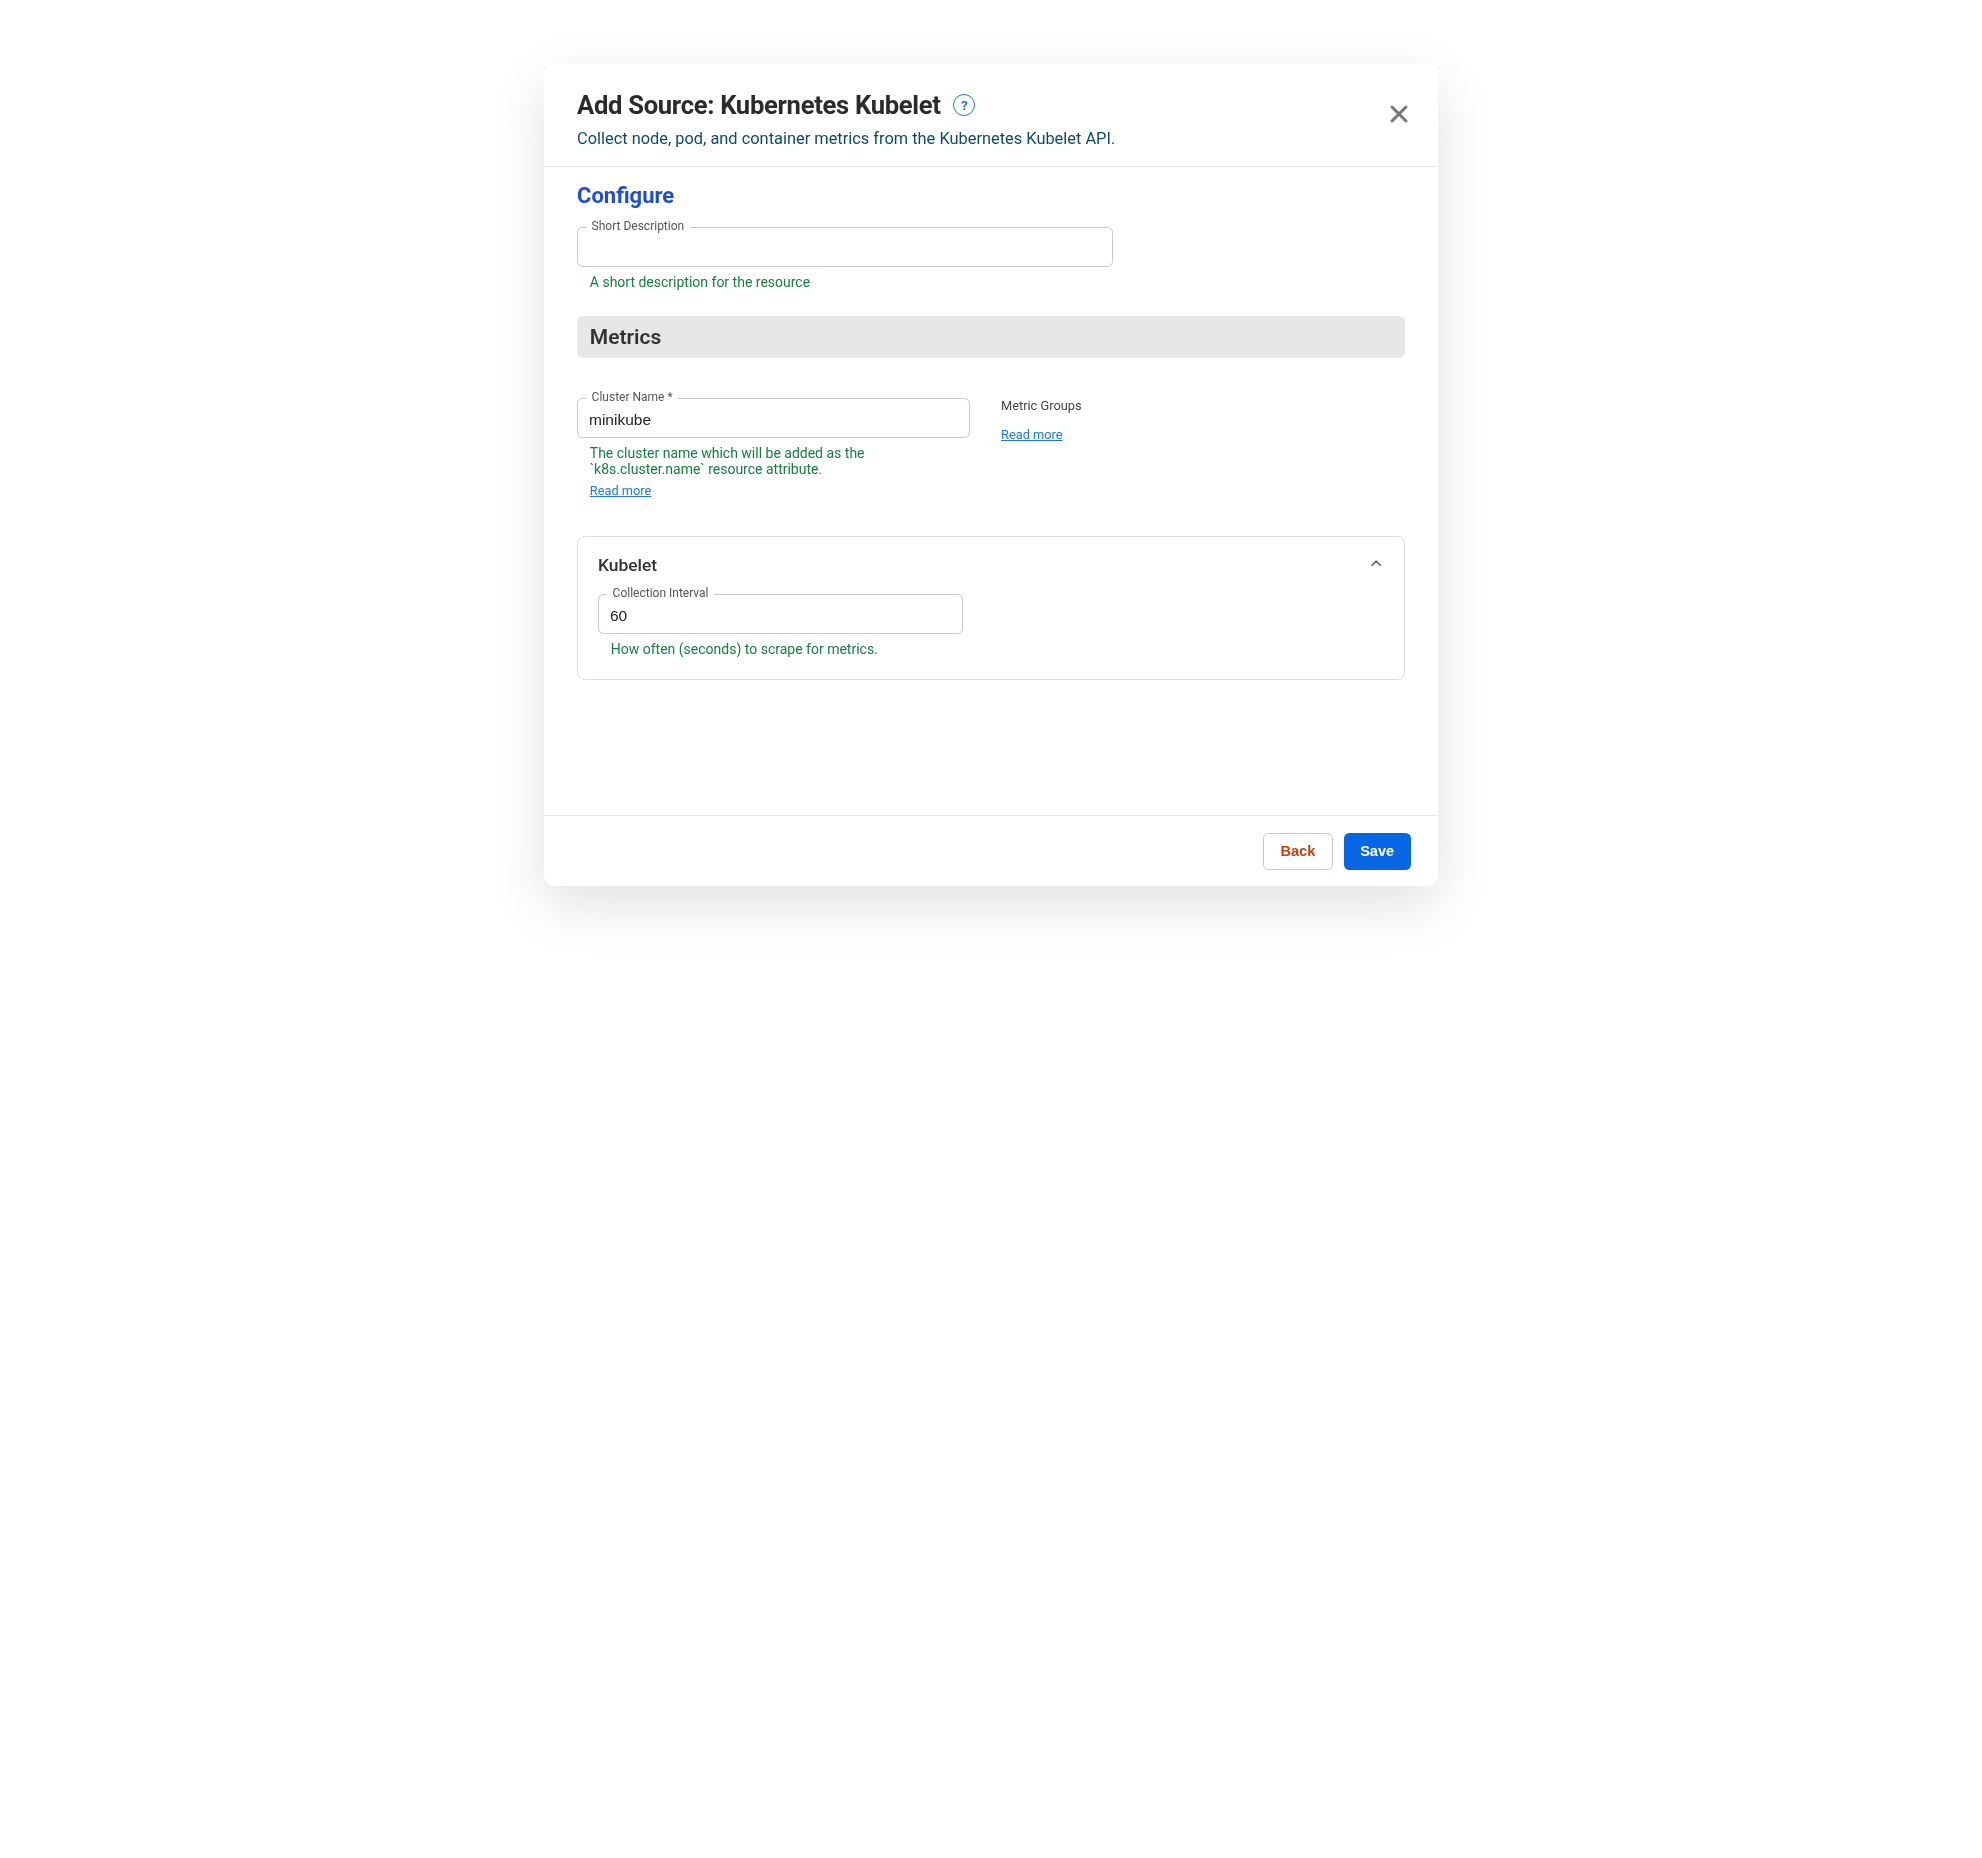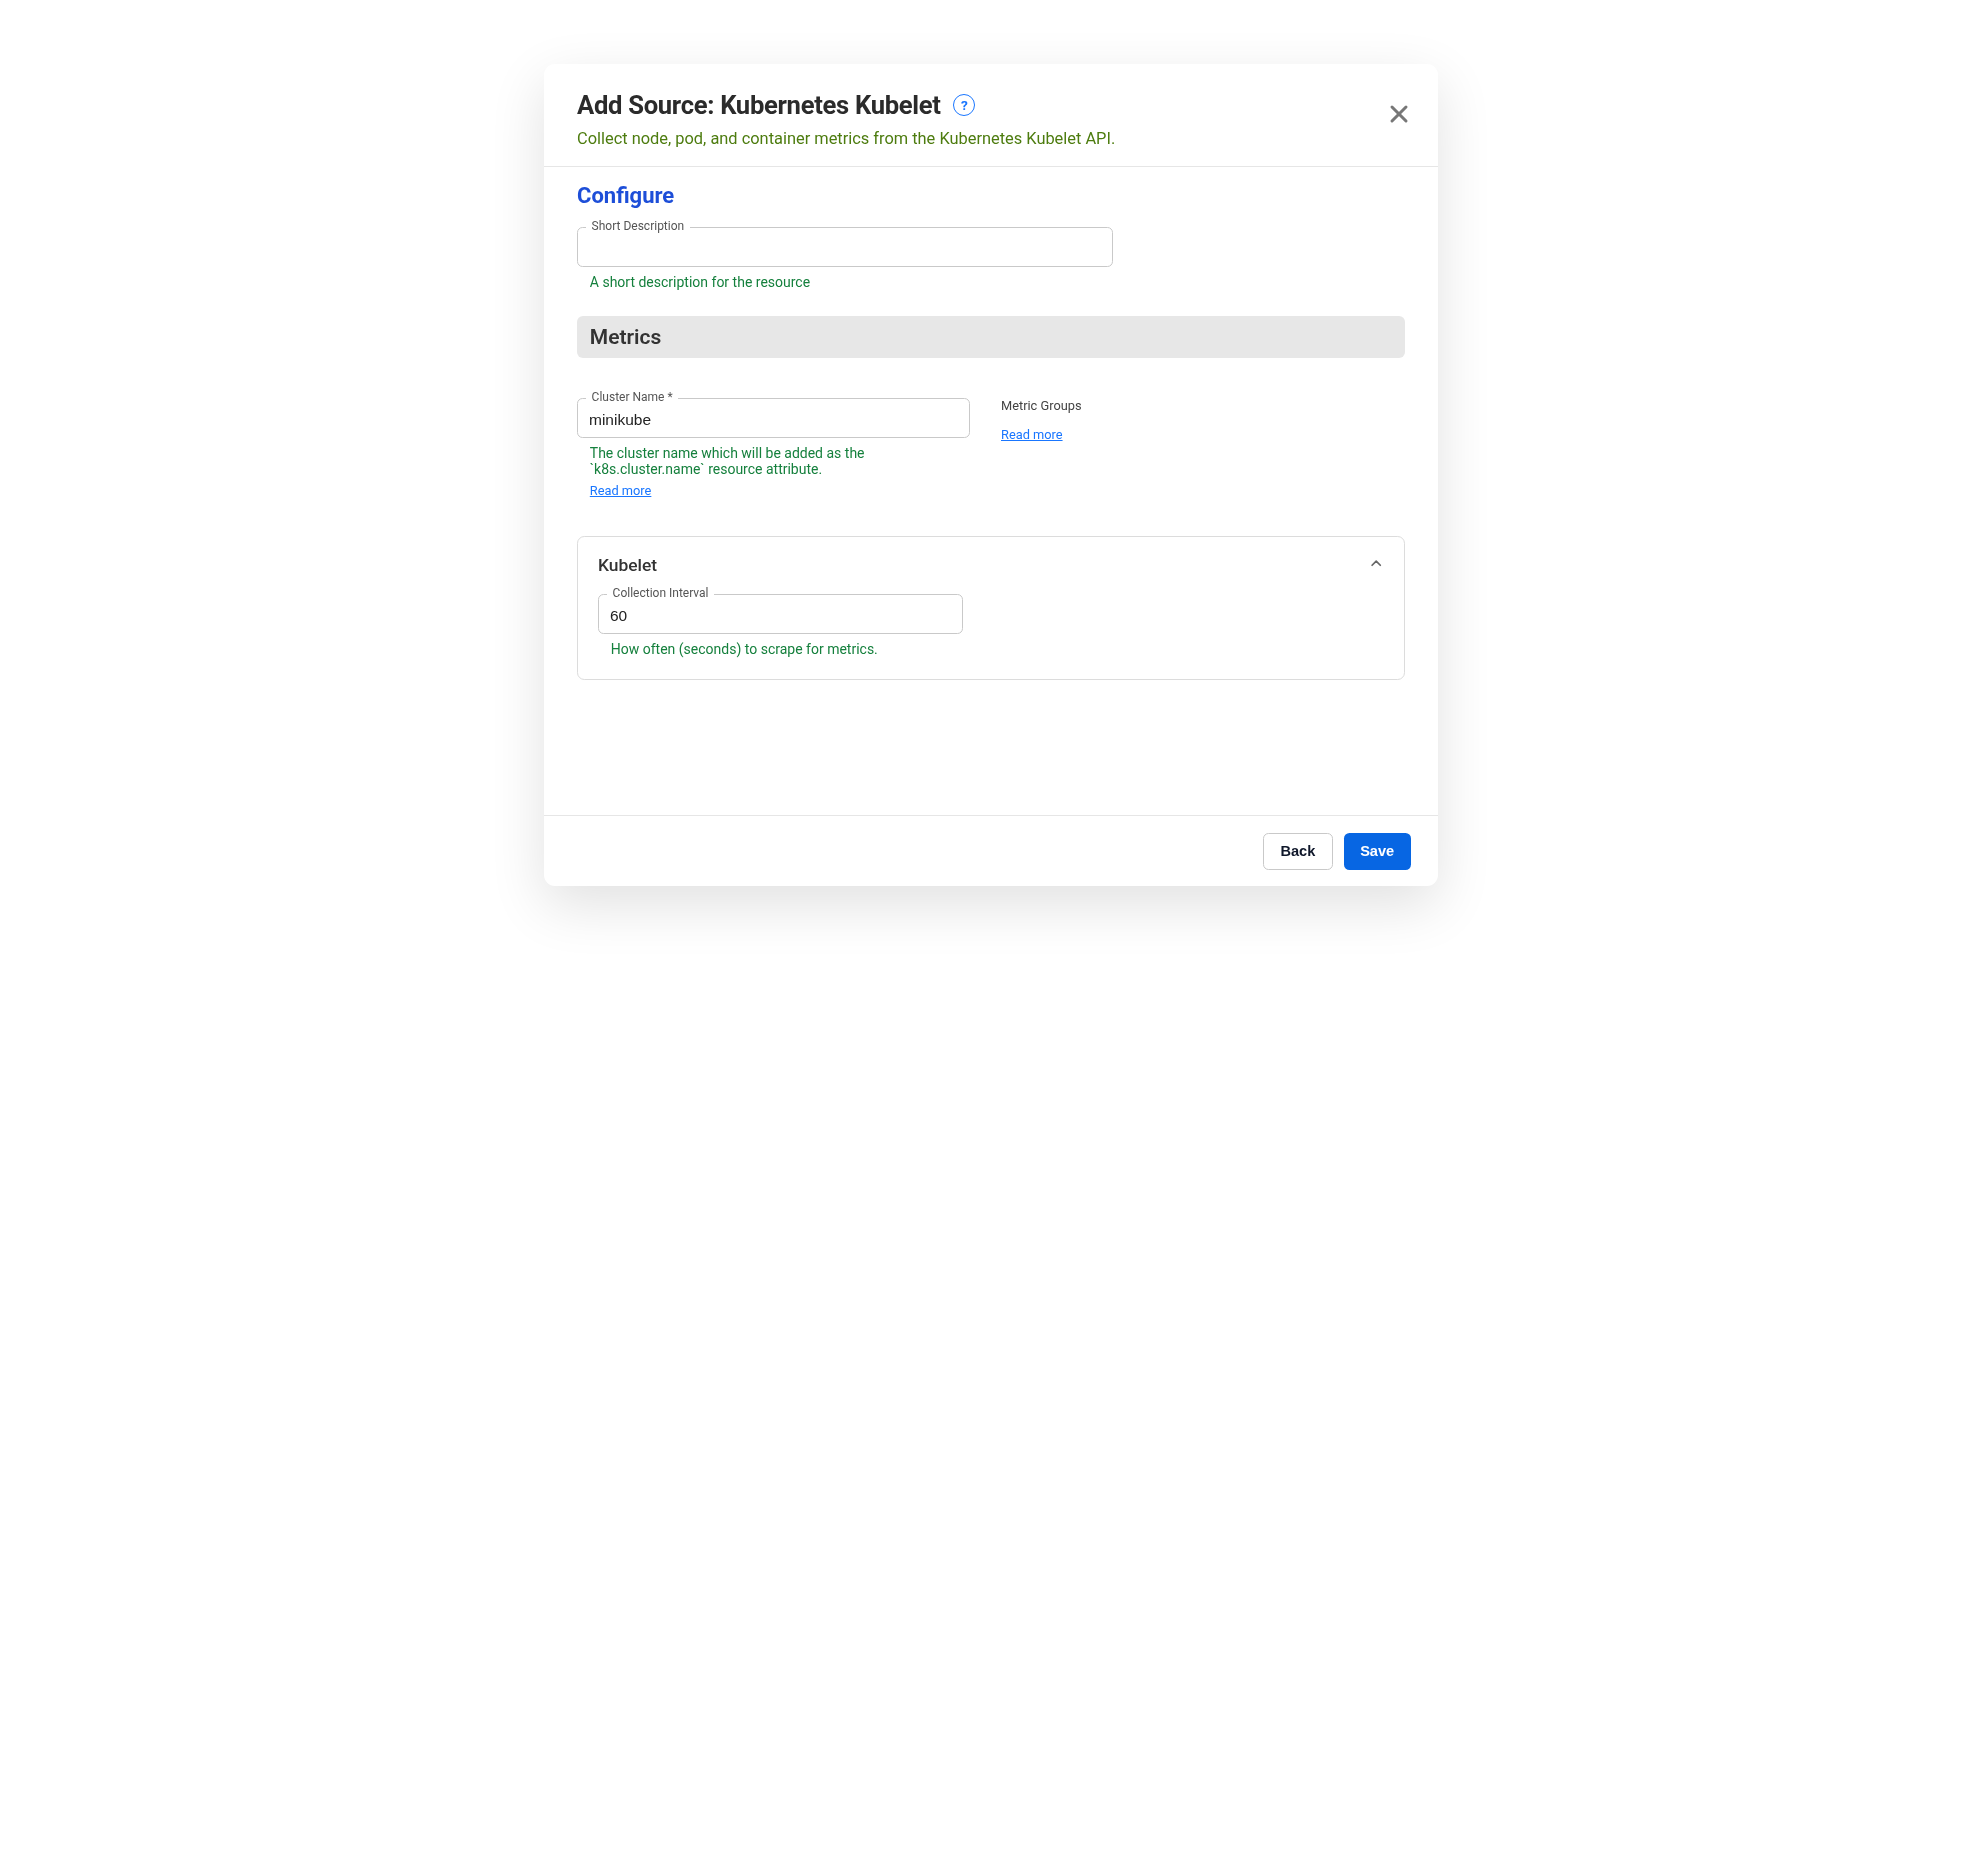--- a/index.html
+++ b/index.html
@@ -56,21 +56,21 @@
     top: 38px;
     right: 27.4px;
     width: 24px;
     height: 24px;
     cursor: pointer;
     color: #777;
   }
   .close-icon svg { width: 100%; height: 100%; }
   .subtitle {
     font-size: 16.4px;
-    color: #4d7c0f;
+    color: #0c4a6e;
     margin-top: 9.1px;
     font-weight: 400;
   }
   .body {
     padding: 16.4px 33px 9.1px 33px;
     flex: 1;
     overflow-y: auto;
   }
   .section-title {
     font-size: 22px;
@@ -196,21 +196,21 @@
     height: 37px;
     padding: 0 16.4px;
     border-radius: 5.5px;
     font-size: 14.6px;
     font-weight: 600;
     cursor: pointer;
     border: none;
   }
   .btn-secondary {
     background: #fff;
-    color: #0f172a;
+    color: #c2410c;
     border: 0.9px solid #c9c9c9;
   }
   .btn-primary {
     background: #0766e3;
     color: #fff;
   }
 </style>
 </head>
 <body>
 

